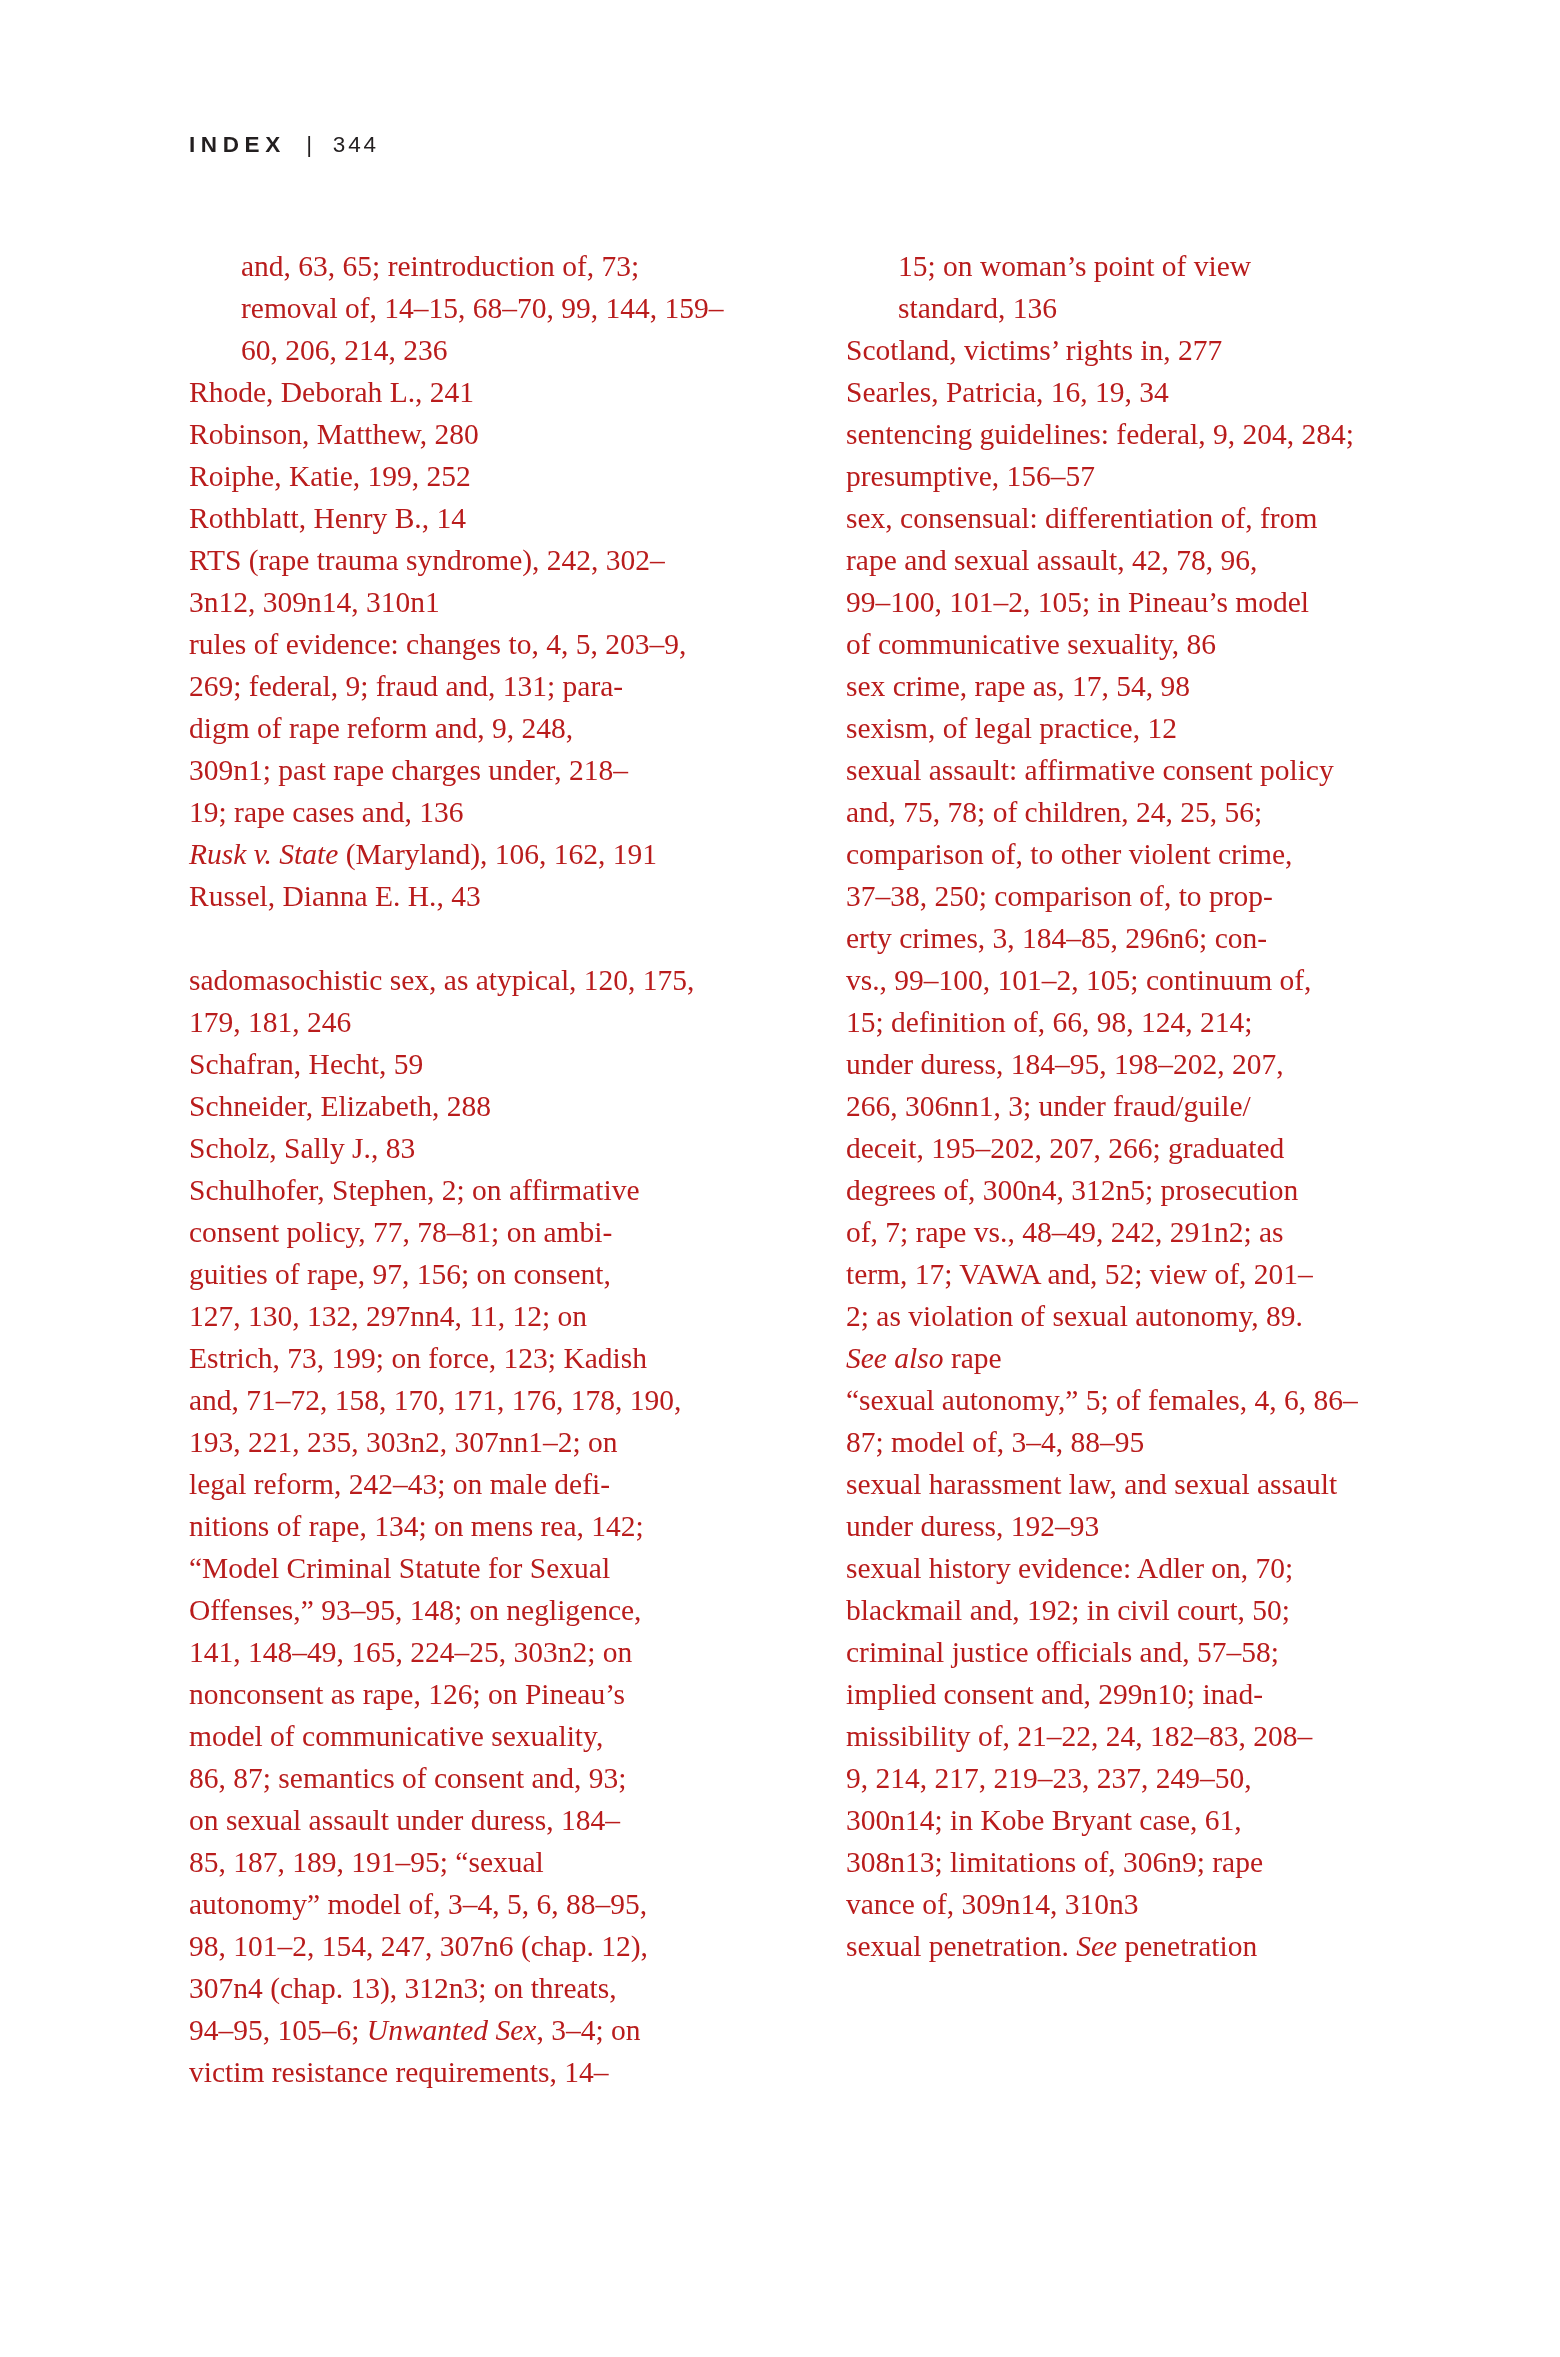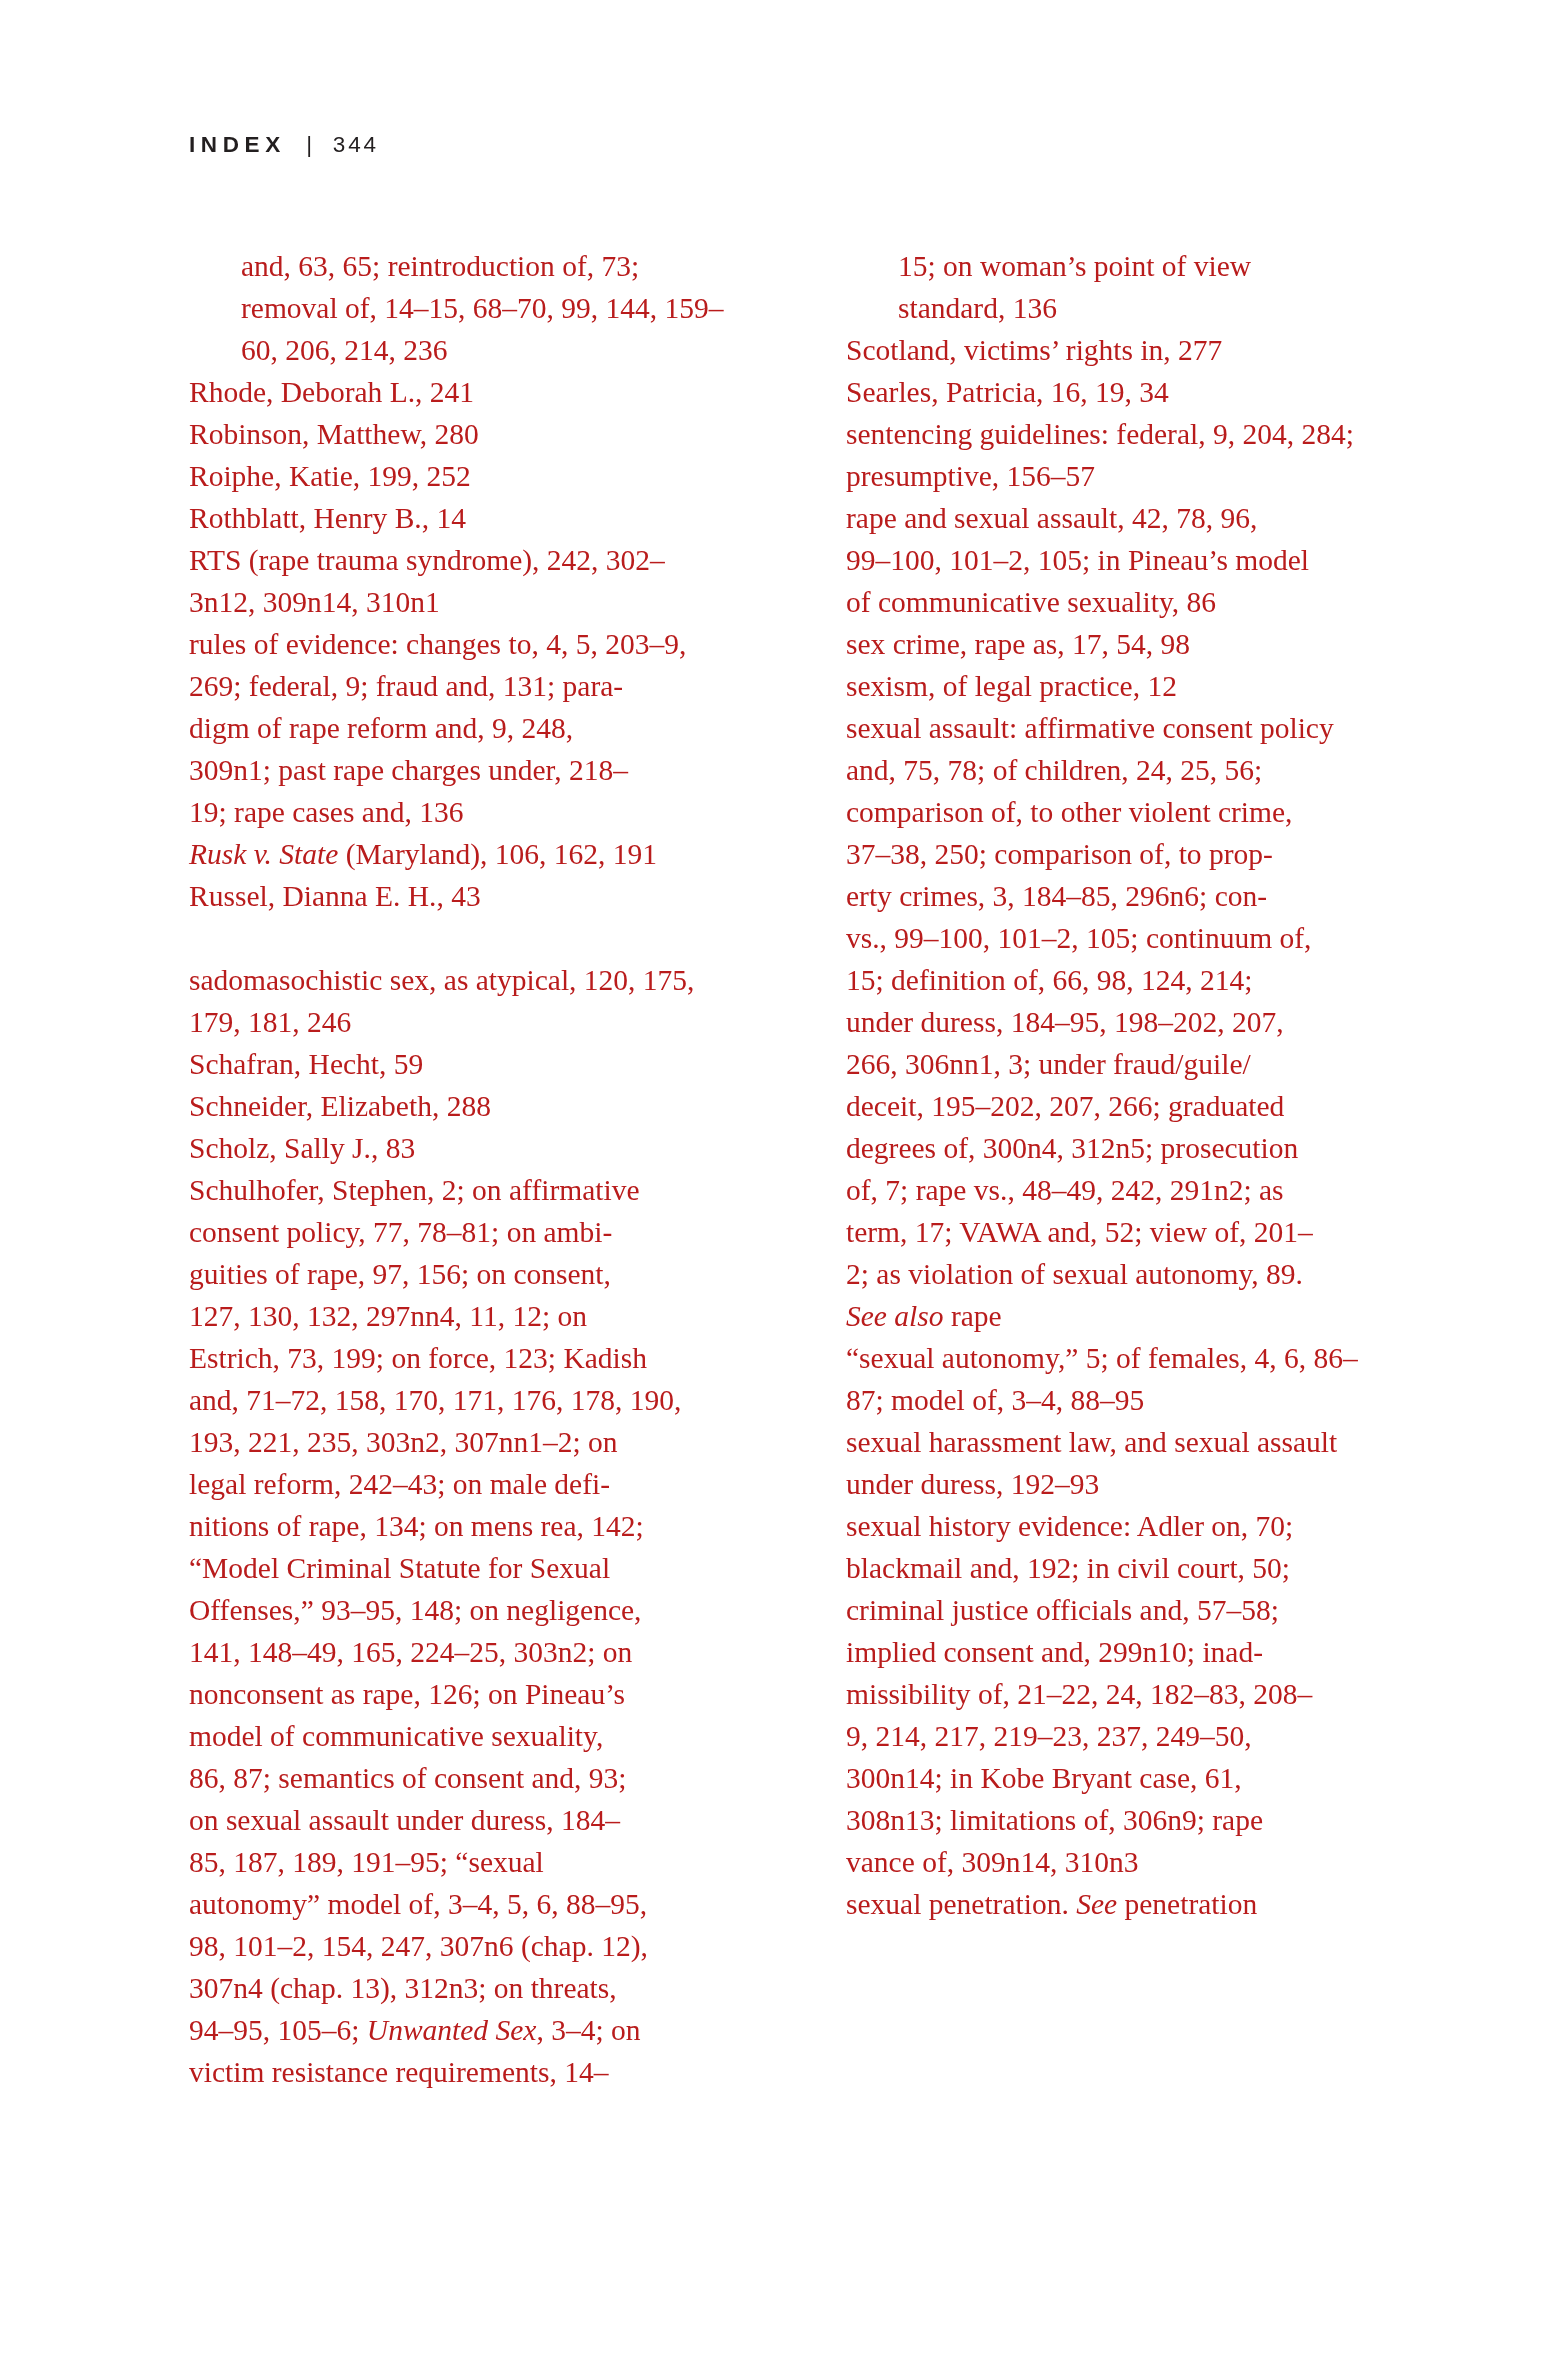--- a/index.html
+++ b/index.html
@@ -120,20 +120,21 @@
       <span class="line">Scotland, victims’ rights in, 277</span>
     </div>
   <div class="entry">
       <span class="line">Searles, Patricia, 16, 19, 34</span>
     </div>
   <div class="entry">
     <span class="line">sentencing guidelines: federal, 9, 204, 284;</span>
     <span class="line">presumptive, 156–57</span>
   </div>
   <div class="entry">
+    <span class="line">sex, consensual: differentiation of, from</span>
     <span class="line">rape and sexual assault, 42, 78, 96,</span>
     <span class="line">99–100, 101–2, 105; in Pineau’s model</span>
     <span class="line">of communicative sexuality, 86</span>
   </div>
   <div class="entry">
       <span class="line">sex crime, rape as, 17, 54, 98</span>
     </div>
   <div class="entry">
       <span class="line">sexism, of legal practice, 12</span>
     </div>

